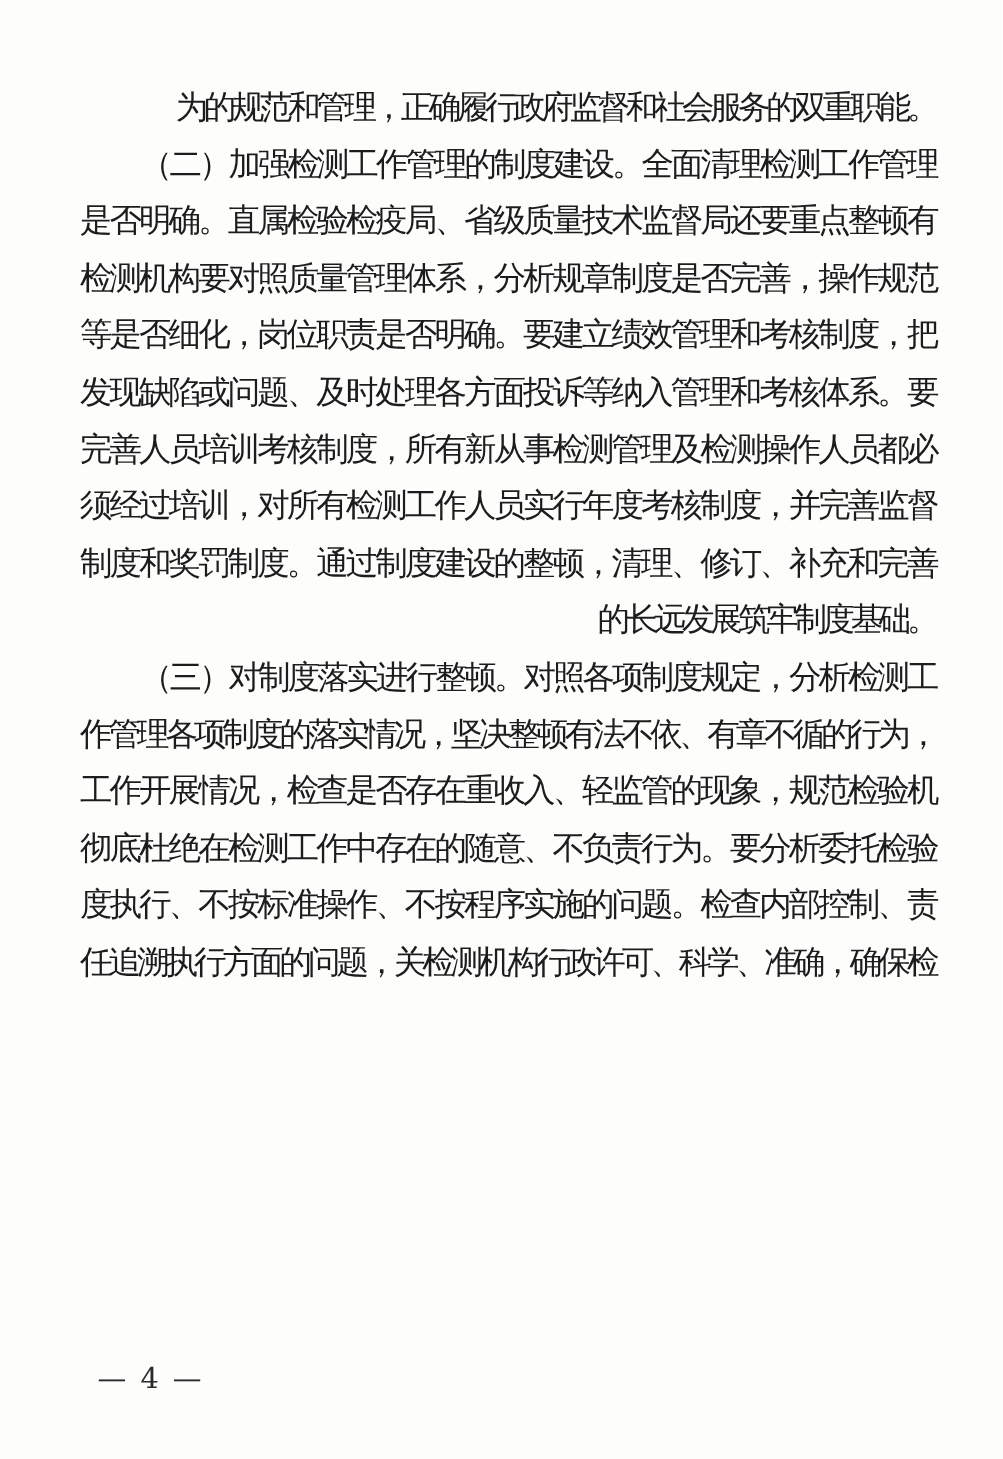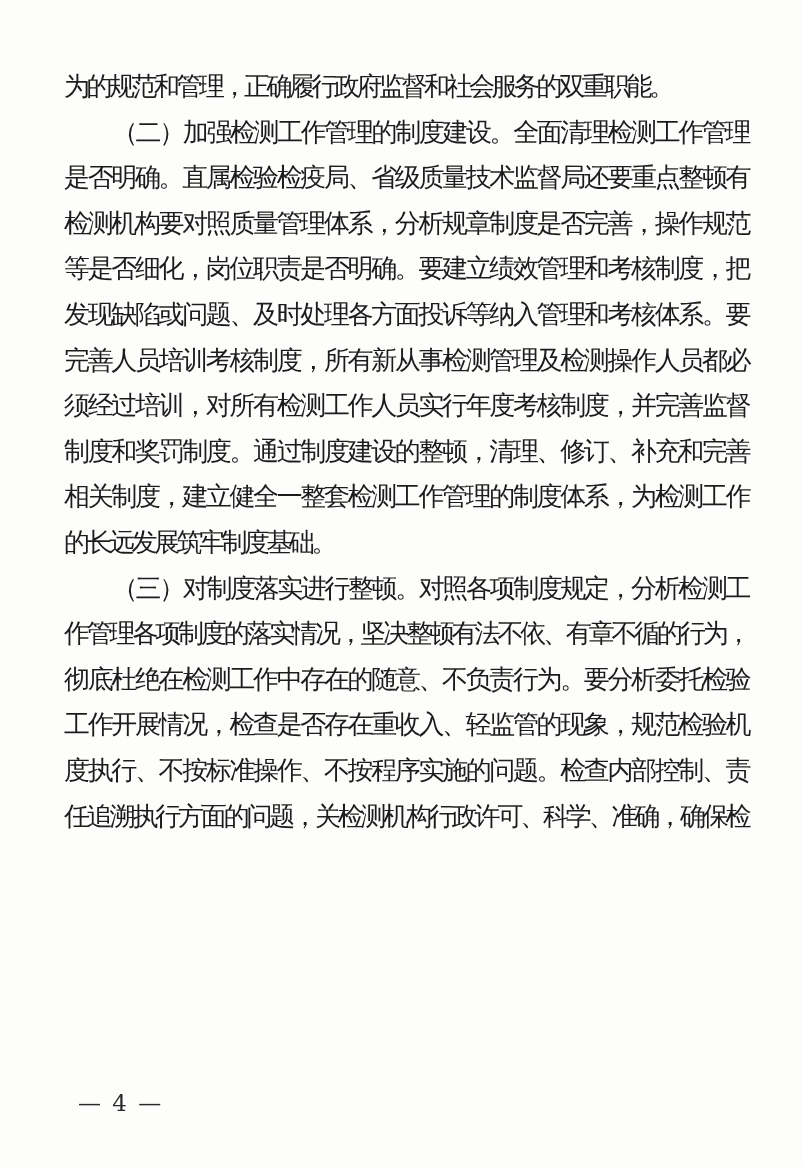--- a/index.html
+++ b/index.html
@@ -22,21 +22,21 @@
     top: 64px;
     width: 684px;
   }
   .text-line {
     height: 45.6px;
     line-height: 45.6px;
     font-size: 26px;
     letter-spacing: -3.5px;
     white-space: normal;
     overflow: visible;
-    text-align: left;
+    text-align: right;
   }
   .text-line.j {
     text-align: justify;
     text-align-last: justify;
     text-justify: inter-ideograph;
   }
   .text-line.indent {
     padding-left: 48px;
   }
   .footer {
@@ -56,23 +56,22 @@
   <div class="content">
       <div class="text-line">为的规范和管理，正确履行政府监督和社会服务的双重职能。</div>
       <div class="text-line j indent">（二）加强检测工作管理的制度建设。全面清理检测工作管理</div>
       <div class="text-line j">是否明确。直属检验检疫局、省级质量技术监督局还要重点整顿有</div>
       <div class="text-line j">检测机构要对照质量管理体系，分析规章制度是否完善，操作规范</div>
       <div class="text-line j">等是否细化，岗位职责是否明确。要建立绩效管理和考核制度，把</div>
       <div class="text-line j">发现缺陷或问题、及时处理各方面投诉等纳入管理和考核体系。要</div>
       <div class="text-line j">完善人员培训考核制度，所有新从事检测管理及检测操作人员都必</div>
       <div class="text-line j">须经过培训，对所有检测工作人员实行年度考核制度，并完善监督</div>
       <div class="text-line j">制度和奖罚制度。通过制度建设的整顿，清理、修订、补充和完善</div>
-      <div class="text-line j">相关制度，建立健全一整套检测工作管理的制度体系，为检测工作</div>
       <div class="text-line">的长远发展筑牢制度基础。</div>
       <div class="text-line j indent">（三）对制度落实进行整顿。对照各项制度规定，分析检测工</div>
       <div class="text-line j">作管理各项制度的落实情况，坚决整顿有法不依、有章不循的行为，</div>
+      <div class="text-line j">工作开展情况，检查是否存在重收入、轻监管的现象，规范检验机</div>
       <div class="text-line j">彻底杜绝在检测工作中存在的随意、不负责行为。要分析委托检验</div>
-      <div class="text-line j">工作开展情况，检查是否存在重收入、轻监管的现象，规范检验机</div>
       <div class="text-line j">度执行、不按标准操作、不按程序实施的问题。检查内部控制、责</div>
       <div class="text-line j">任追溯执行方面的问题，关检测机构行政许可、科学、准确，确保检</div>
     </div>
   <div class="footer">— 4 —</div>
 </div>
 
 </body></html>

